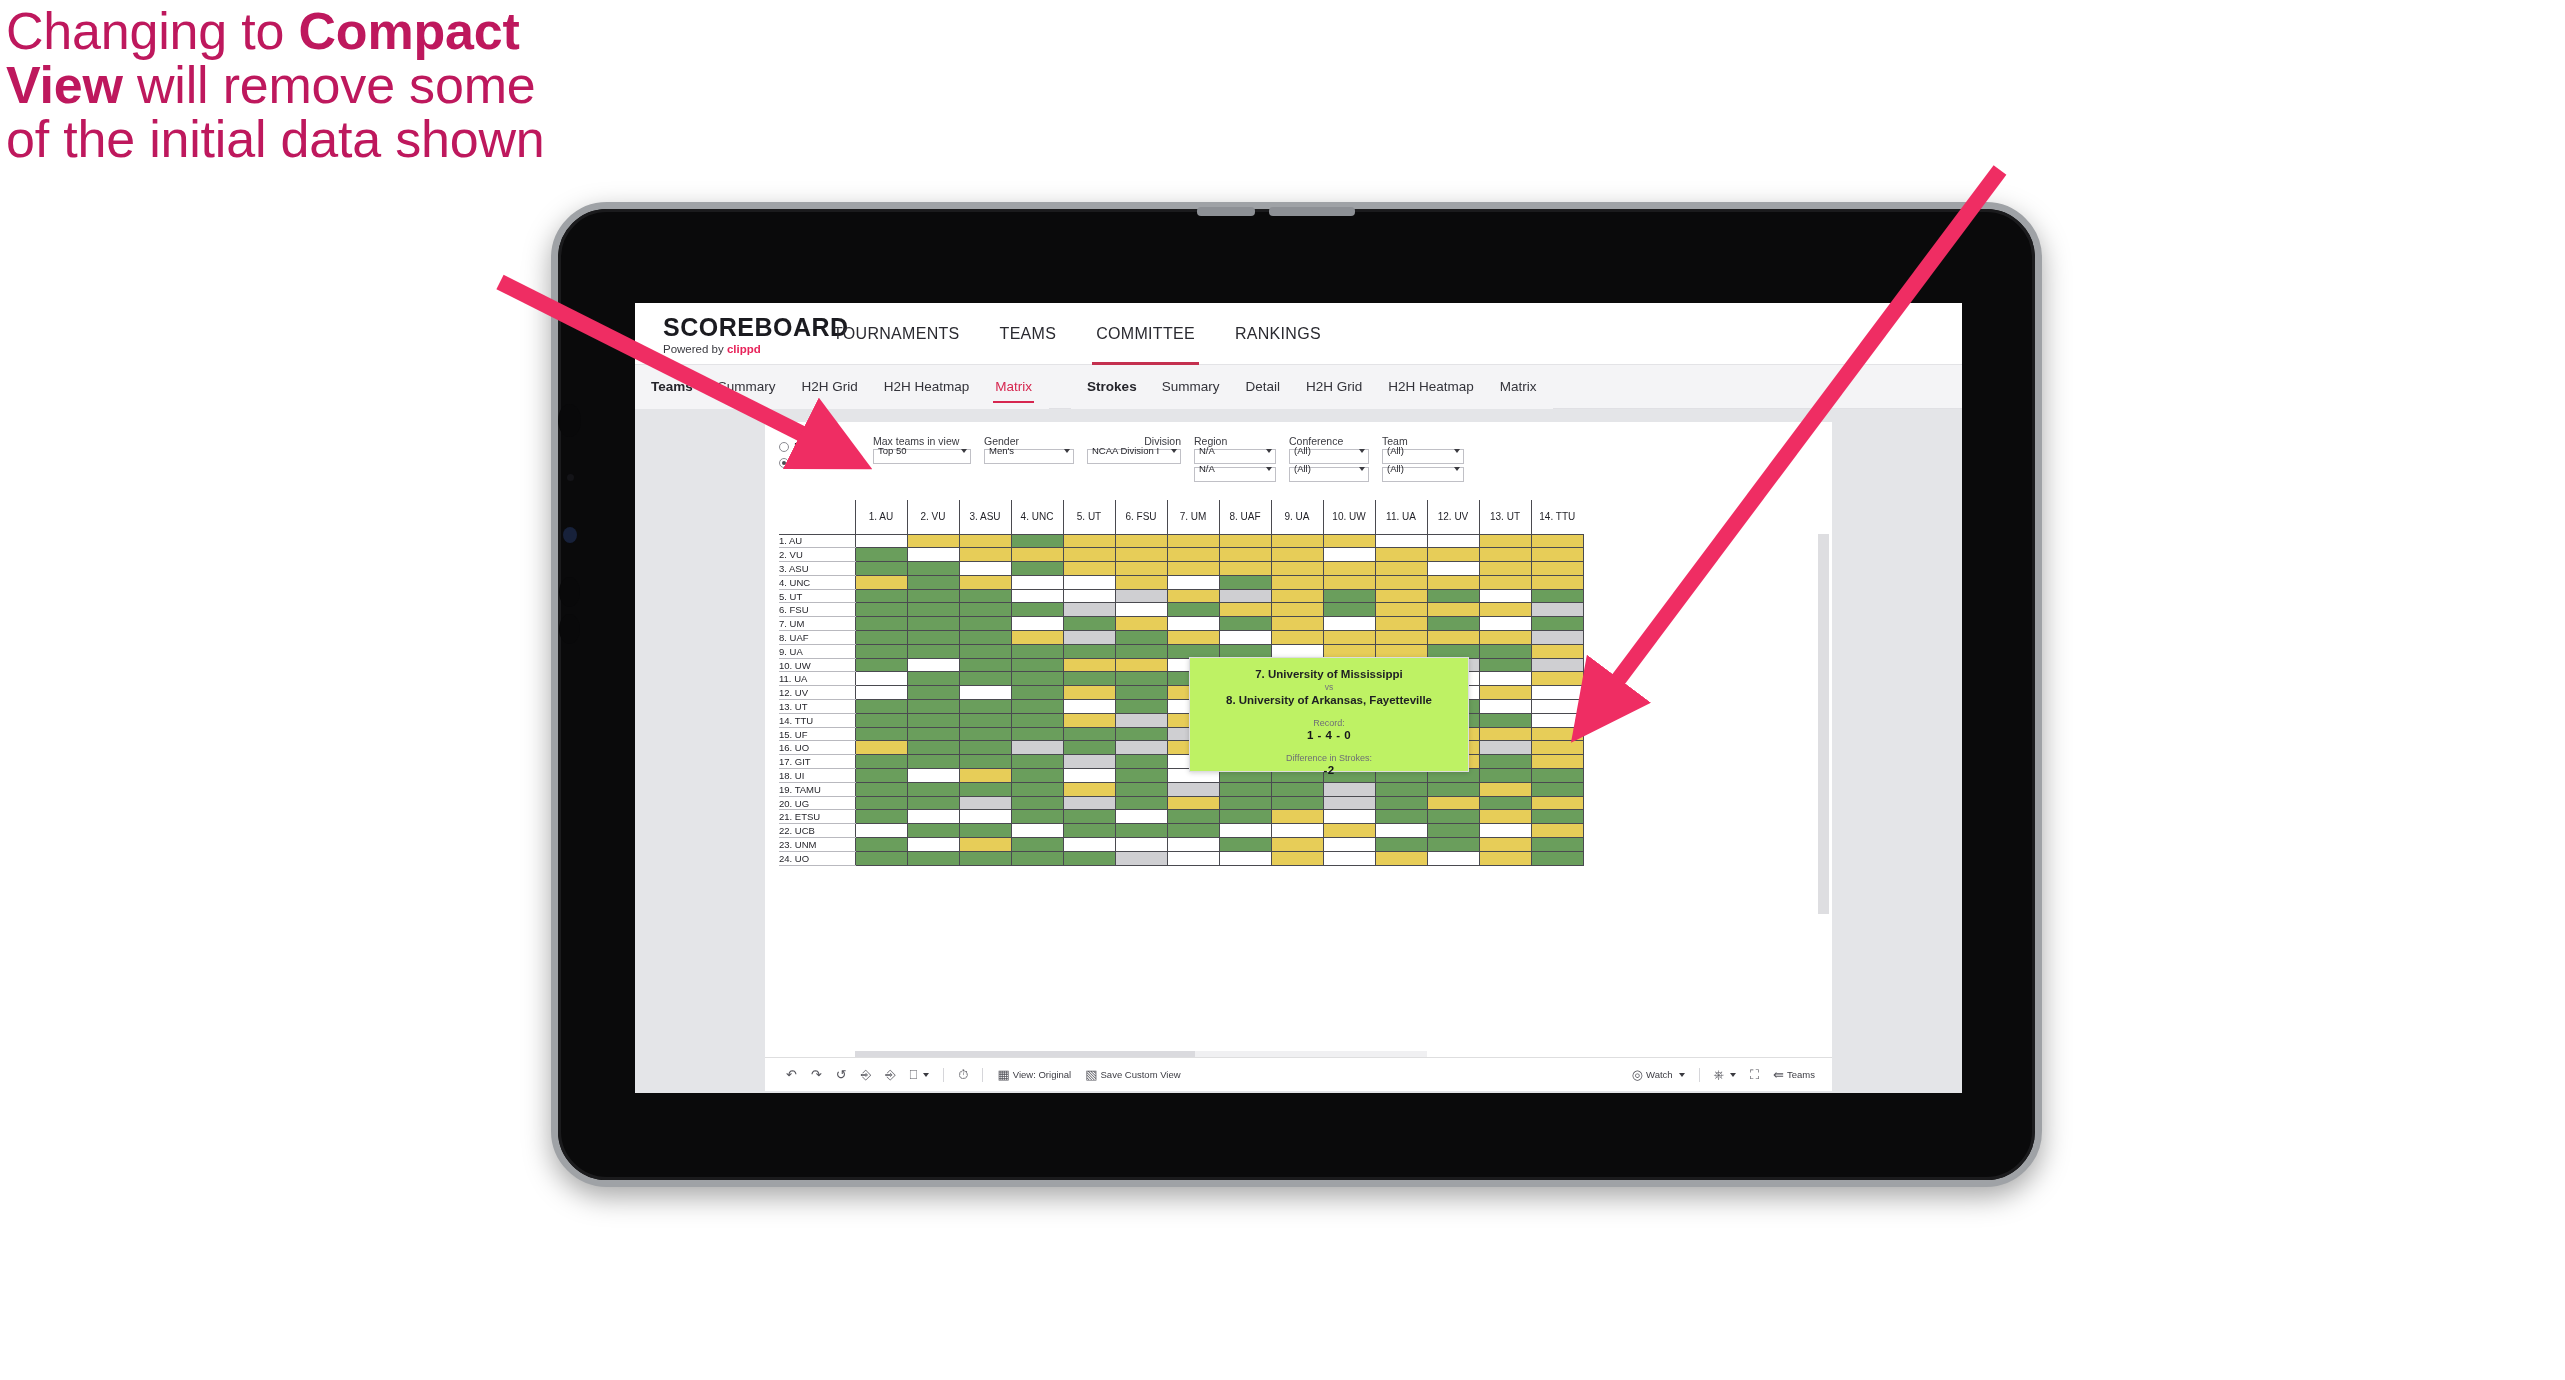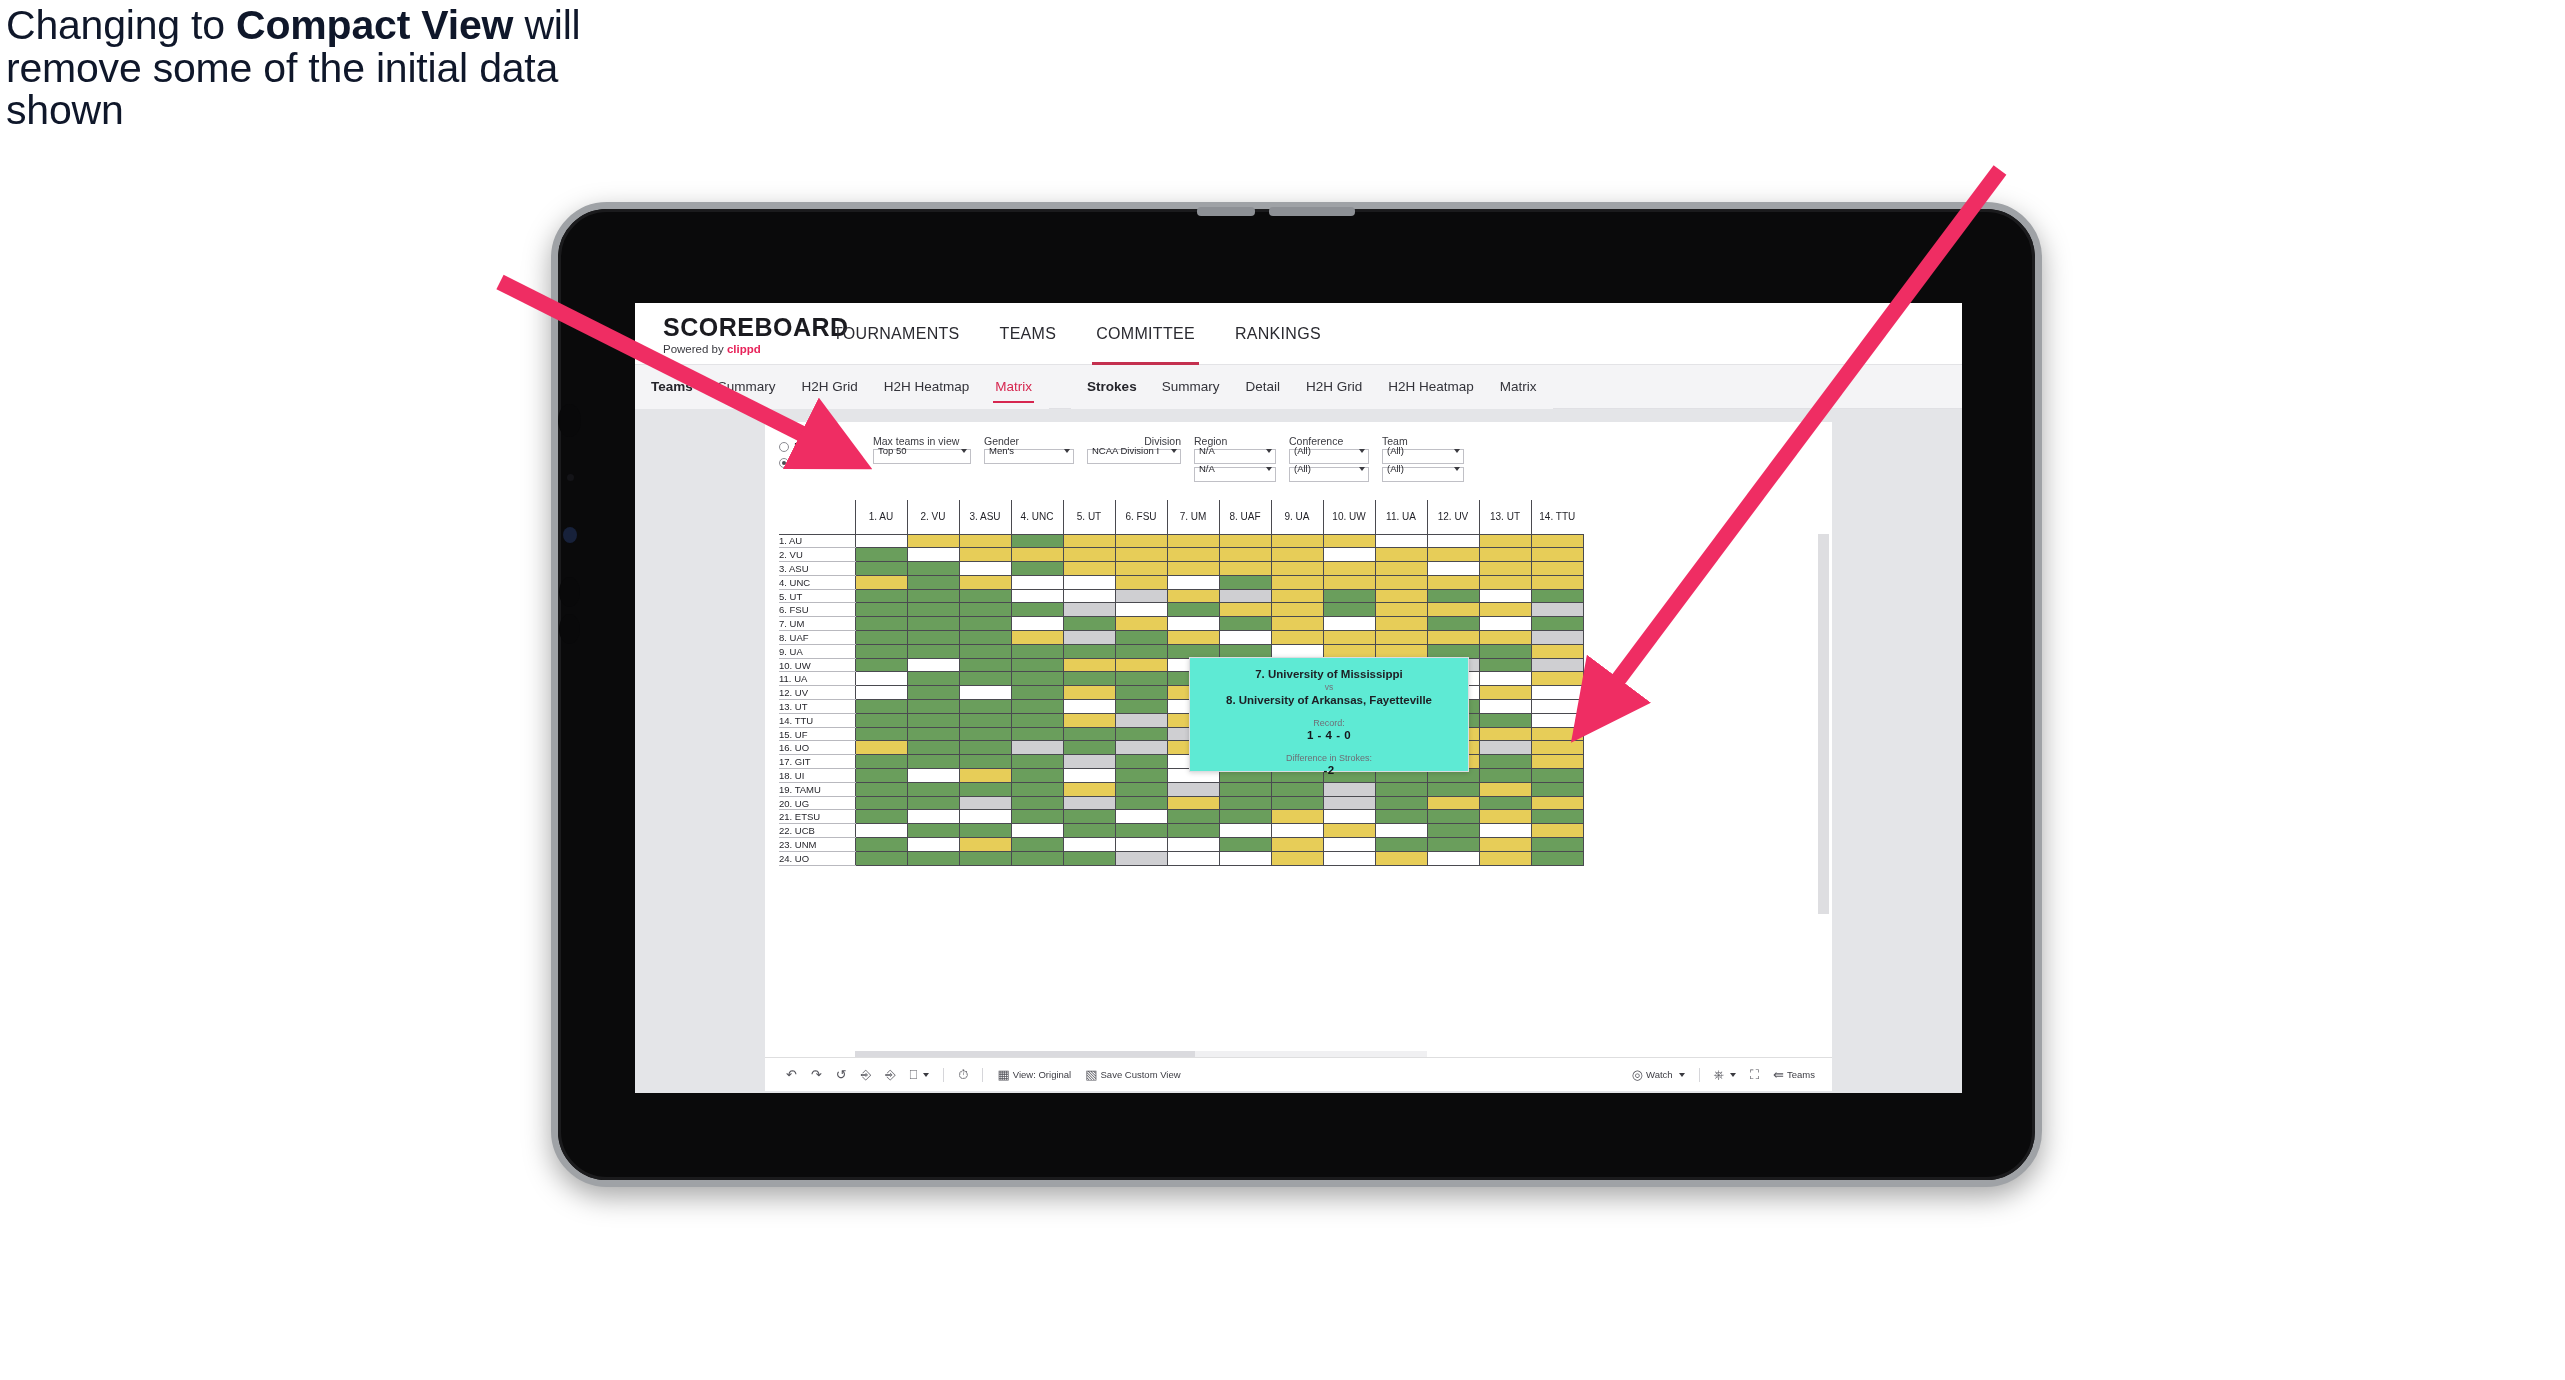--- a/index.html
+++ b/index.html
@@ -4,23 +4,23 @@
 <style>
   * { box-sizing: border-box; margin:0; padding:0; }
   html,body { width:2565px; height:1380px; background:#ffffff; overflow:hidden; }
   body { font-family:"Liberation Sans", sans-serif; }
 
   .stage { position:relative; width:2565px; height:1380px; background:#fff; }
 
   
   .annot {
     position:absolute;
-    font-size:41px;
+    font-size:52px;
     line-height:1.04;
-    color:#0f172a;
+    color:#be185d;
     font-family:"Liberation Sans", sans-serif;
     letter-spacing:-0.2px;
   }
   .annot.left  { left:6px;  top:4px;  width:580px; }
   .annot.right { left:2055px; top:4px; width:505px; }
   .annot b { font-weight:bold; }
 
   
   .arrowsvg { position:absolute; left:0; top:0; width:2565px; height:1380px; pointer-events:none; }
 
@@ -116,21 +116,21 @@
   .c.s { background:#cfcfd2; }
   .c.n { background:#ffffff; border-color:#4a4a50; }
 
   .vscroll { position:absolute; right:-11px; top:34px; width:11px; height:380px; background:#dedee1; }
   .hscroll { position:absolute; left:76px; bottom:-16px; width:572px; height:10px; background:#f0f0f2; }
   .hscroll i { position:absolute; left:0; top:0; width:340px; height:10px; background:#dadade; display:block;}
 
   
   .tooltip {
     position:absolute; left:410px; top:157px; width:280px; height:115px;
-    background:#5eead4; border:1px solid #dcdce0; box-shadow:0 1px 5px rgba(0,0,0,.18);
+    background:#bef264; border:1px solid #dcdce0; box-shadow:0 1px 5px rgba(0,0,0,.18);
     text-align:center; padding-top:10px; z-index:30;
   }
   .tt-t1 { font-size:11.5px; color:#1e1e24; font-weight:bold; }
   .tt-vs { font-size:8.5px; color:#74747c; margin:2px 0; }
   .tt-t2 { font-size:11.5px; color:#1e1e24; font-weight:bold; }
   .tt-lab { font-size:9px; color:#6e6e76; margin-top:12px; }
   .tt-val { font-size:11.5px; color:#15151a; font-weight:bold; margin-top:1px; letter-spacing:.5px;}
 
   
   .toolbar { position:absolute; left:0; right:0; bottom:0; height:34px; background:#fff;

